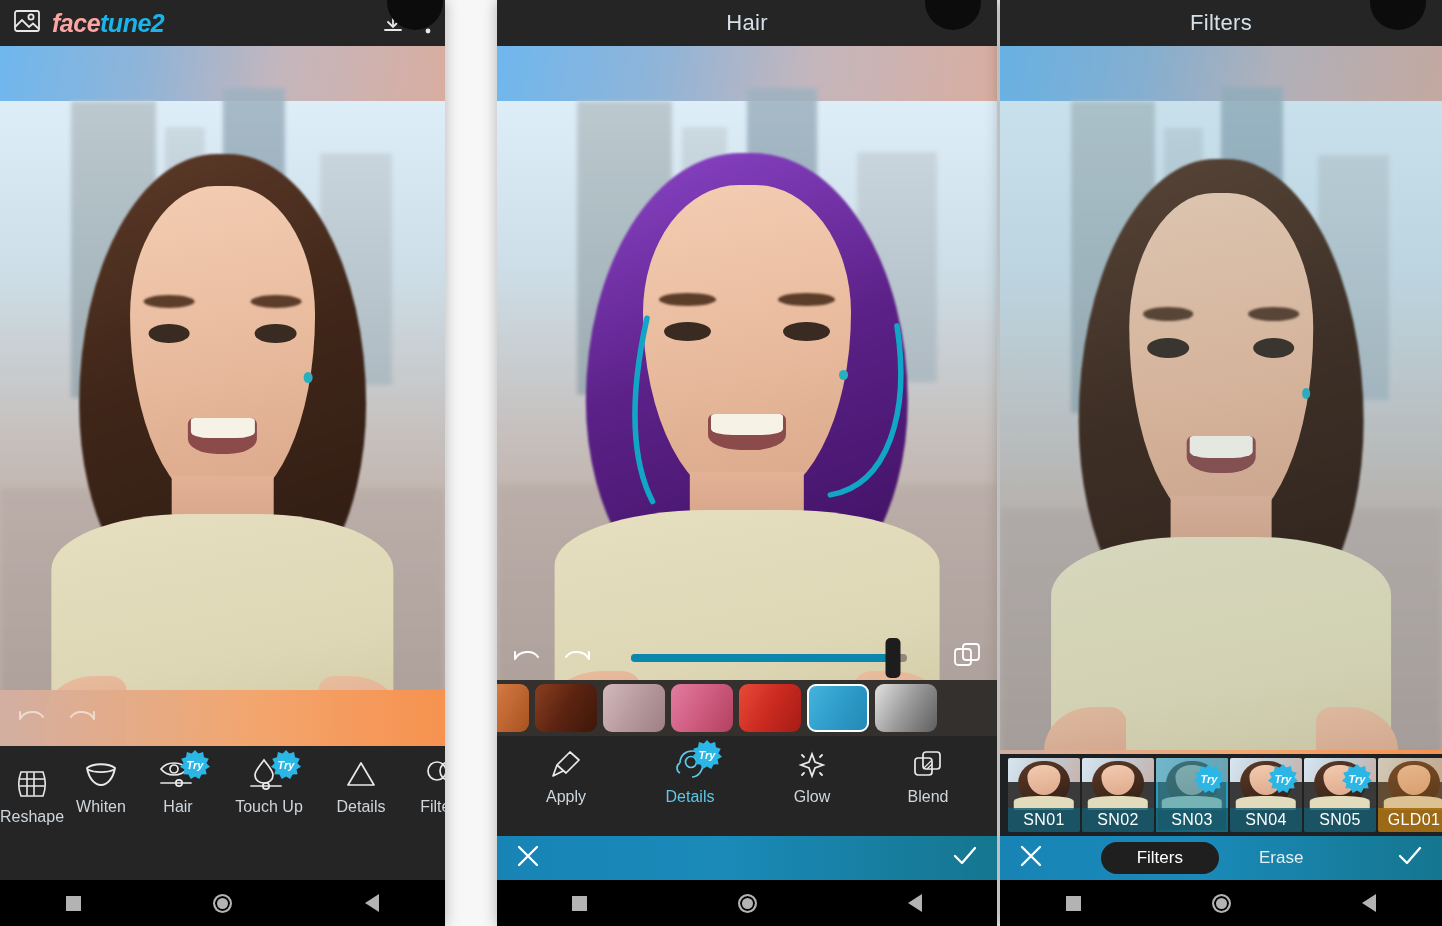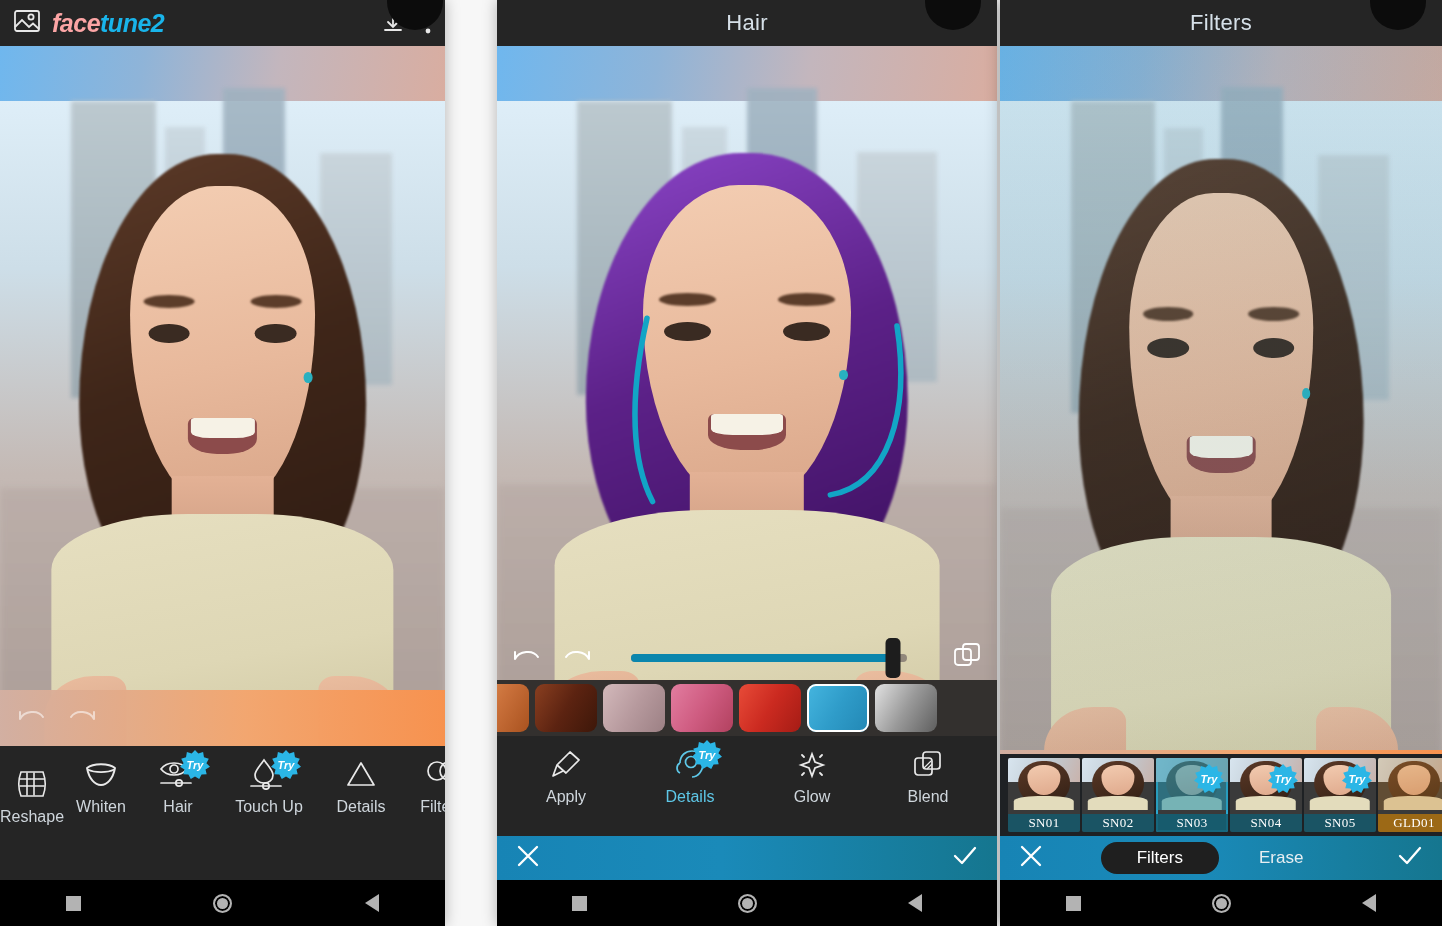--- a/index.html
+++ b/index.html
@@ -180,23 +180,23 @@
     width: 46%; height: 58%; border-radius: 46% 46% 50% 50% / 40% 40% 60% 60%;
     background: linear-gradient(170deg,#f2cbb0,#dfa98c);
   }
   .filter-thumb .mini-body {
     position: absolute; left: 50%; transform: translateX(-50%); bottom: 0;
     width: 84%; height: 26%; background: #e3dcbc;
     border-radius: 40% 40% 0 0 / 40% 40% 0 0;
   }
   .filter-thumb .mini-overlay { position: absolute; inset: 0 0 22px 0; }
   .filter-label {
-    position: absolute; left: 0; right: 0; bottom: 0; height: 18px;
+    position: absolute; left: 0; right: 0; bottom: 0; height: 24px;
     display: flex; align-items: center; justify-content: center;
-    color: #fff; font-size: 13px; letter-spacing: .4px; font-family: Liberation Serif, serif;
+    color: #fff; font-size: 16px; letter-spacing: .4px;
   }
   .filter-thumb.selected { outline: 2px solid #2aa8d0; outline-offset: -2px; }
 
   
   .tool-row {
     position: absolute; left: 0; right: 0;
     background: #252525; display: flex; align-items: flex-start;
     z-index: 14; overflow: hidden;
   }
   .tool {

